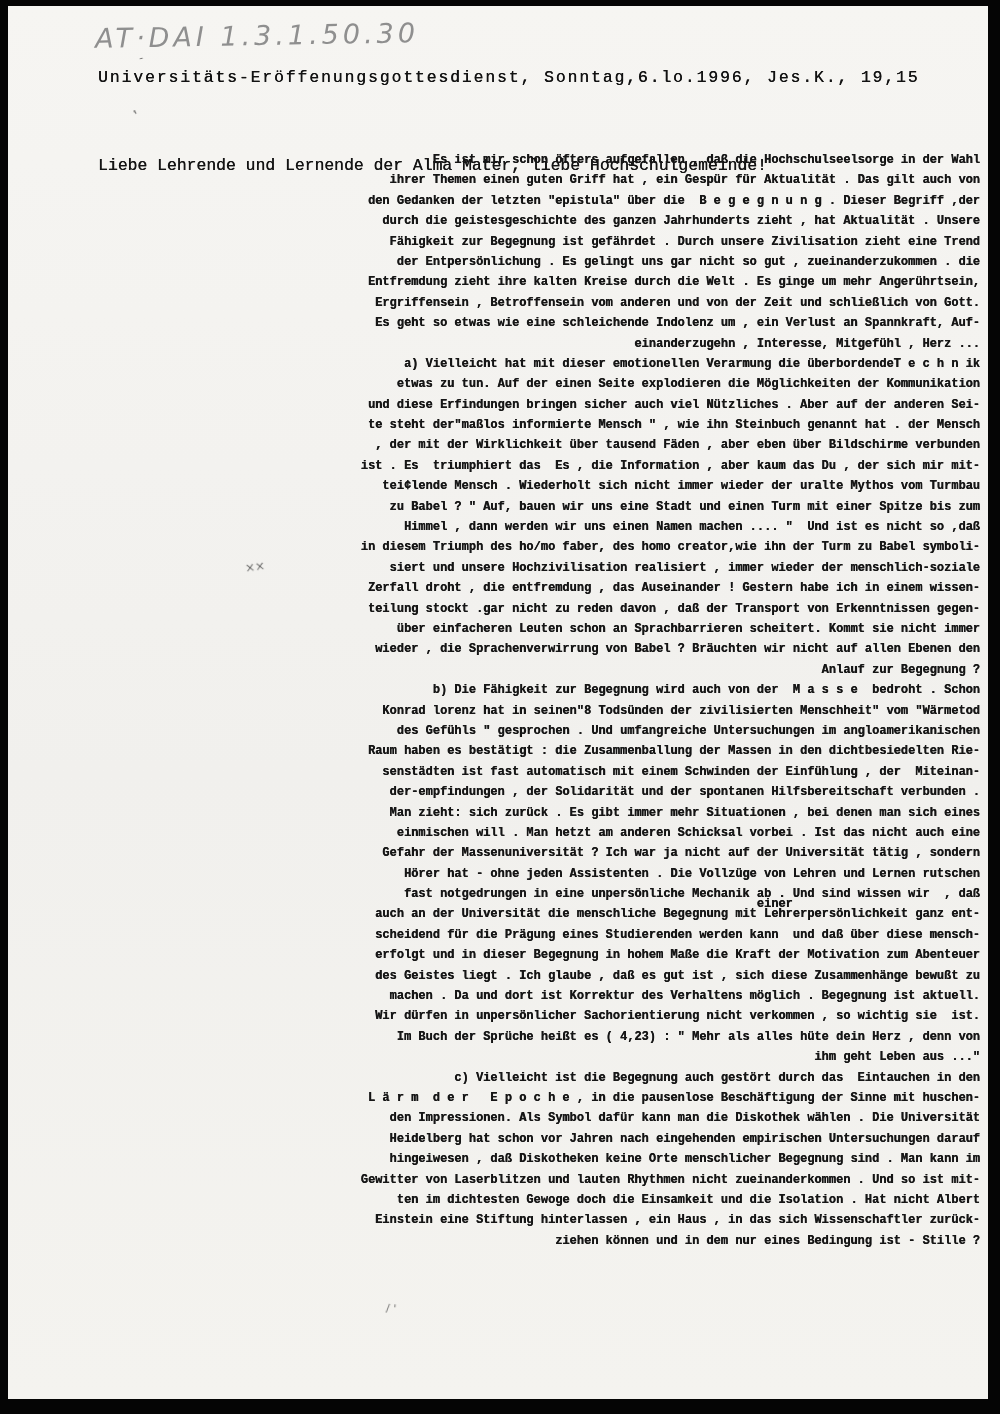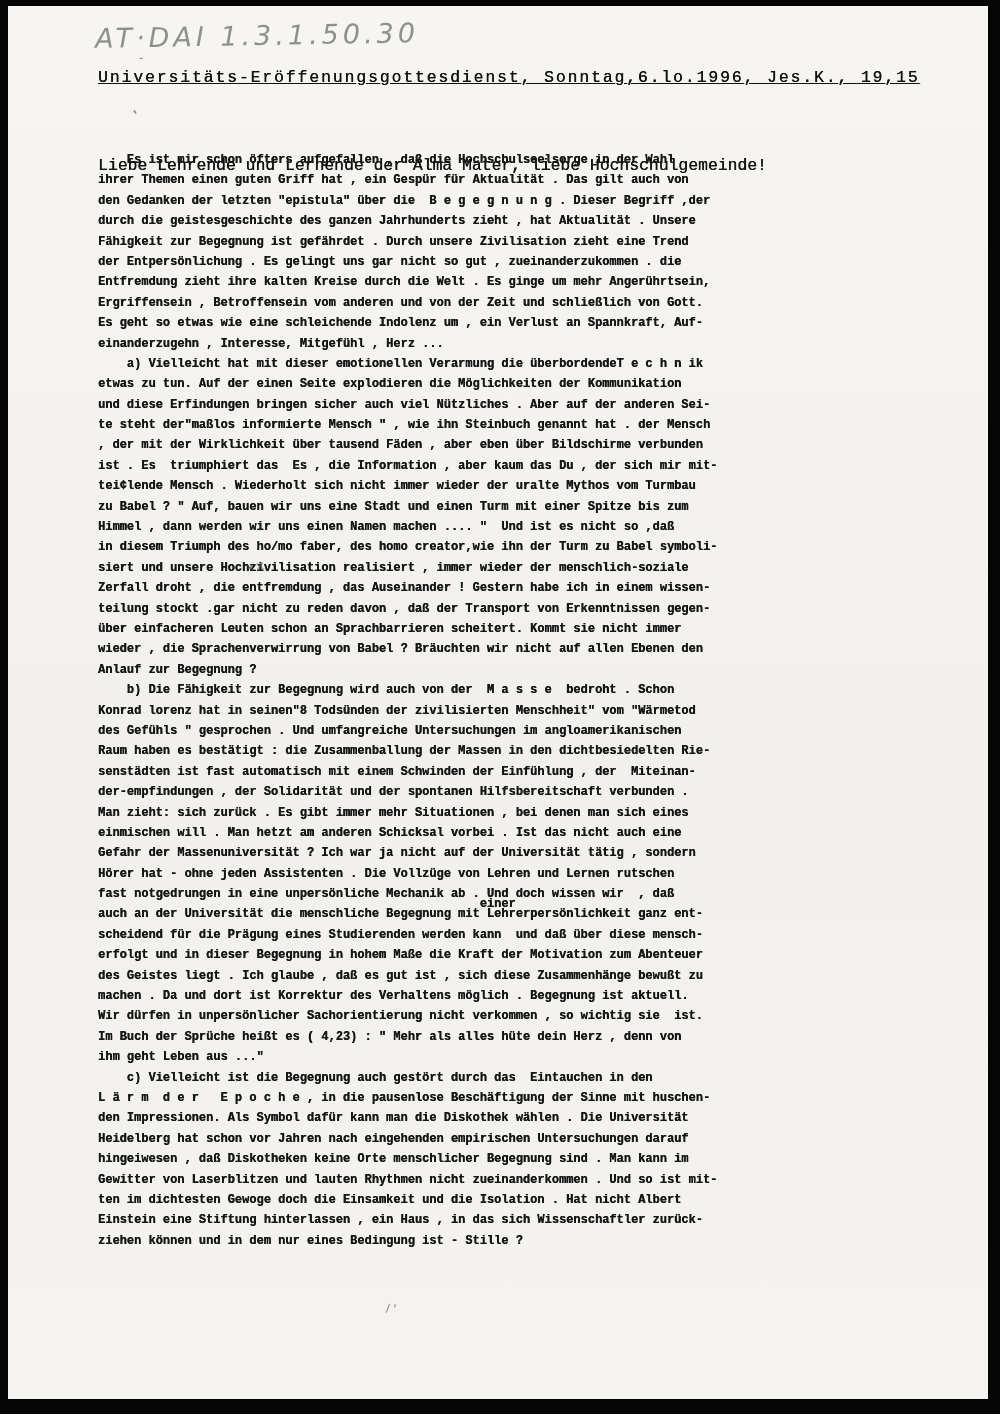--- a/index.html
+++ b/index.html
@@ -6,39 +6,39 @@
     margin:0;padding:0;
     width:1000px;height:1414px;
     background:#050505;
     overflow:hidden;
     font-family:"Liberation Mono","DejaVu Sans Mono",monospace;
   }
   .page{
     position:absolute;
     left:8px;top:6px;right:12px;bottom:15px;
     background:linear-gradient(180deg,#f6f5f2 0%,#f1f0ed 55%,#f4f3ef 100%);
+    text-align:right;
   }
   .annotation{
     position:absolute;left:87px;top:14px;
     font-family:"DejaVu Sans",sans-serif;
     font-style:italic;
     font-size:27px;
     letter-spacing:4px;
     color:#8f8f8f;
     transform:rotate(-1deg);
     white-space:pre;
   }
   .doc-title{
     position:absolute;left:90px;top:62px;
     font-size:16.4px;
     letter-spacing:1.9px;
     color:#121212;
     white-space:pre;
     text-shadow:0.3px 0 0 currentColor;
-    text-decoration:underline;
   }
   .salutation{
     position:absolute;left:90px;top:107px;
     font-size:16.4px;
     color:#141414;
     white-space:pre;
     text-shadow:0.3px 0 0 currentColor;
     margin-top:43px;
   }
   .body-text{
@@ -110,21 +110,21 @@
       <div class="line">    b) Die Fähigkeit zur Begegnung wird auch von der  M a s s e  bedroht . Schon</div>
       <div class="line">Konrad lorenz hat in seinen"8 Todsünden der zivilisierten Menschheit" vom "Wärmetod</div>
       <div class="line">des Gefühls " gesprochen . Und umfangreiche Untersuchungen im angloamerikanischen</div>
       <div class="line">Raum haben es bestätigt : die Zusammenballung der Massen in den dichtbesiedelten Rie-</div>
       <div class="line">senstädten ist fast automatisch mit einem Schwinden der Einfühlung , der  Miteinan-</div>
       <div class="line">der-empfindungen , der Solidarität und der spontanen Hilfsbereitschaft verbunden .</div>
       <div class="line">Man zieht: sich zurück . Es gibt immer mehr Situationen , bei denen man sich eines</div>
       <div class="line">einmischen will . Man hetzt am anderen Schicksal vorbei . Ist das nicht auch eine</div>
       <div class="line">Gefahr der Massenuniversität ? Ich war ja nicht auf der Universität tätig , sondern</div>
       <div class="line">Hörer hat - ohne jeden Assistenten . Die Vollzüge von Lehren und Lernen rutschen</div>
-      <div class="line">fast notgedrungen in eine unpersönliche Mechanik ab . Und doch wissen wir  , daß</div>
+      <div class="line">fast notgedrungen in eine unpersönliche Mechanik ab . Und sind wissen wir  , daß</div>
       <div class="line"><span>auch an der Universität die menschliche Begegnung mit</span><span class="insertion">einer</span><span> Lehrerpersönlichkeit ganz ent-</span></div>
       <div class="line">scheidend für die Prägung eines Studierenden werden kann  und daß über diese mensch-</div>
       <div class="line">erfolgt und in dieser Begegnung in hohem Maße die Kraft der Motivation zum Abenteuer</div>
       <div class="line">des Geistes liegt . Ich glaube , daß es gut ist , sich diese Zusammenhänge bewußt zu</div>
       <div class="line">machen . Da und dort ist Korrektur des Verhaltens möglich . Begegnung ist aktuell.</div>
       <div class="line">Wir dürfen in unpersönlicher Sachorientierung nicht verkommen , so wichtig sie  ist.</div>
       <div class="line">Im Buch der Sprüche heißt es ( 4,23) : " Mehr als alles hüte dein Herz , denn von</div>
       <div class="line">ihm geht Leben aus ..."</div>
       <div class="line">    c) Vielleicht ist die Begegnung auch gestört durch das  Eintauchen in den</div>
       <div class="line">L ä r m  d e r   E p o c h e , in die pausenlose Beschäftigung der Sinne mit huschen-</div>

